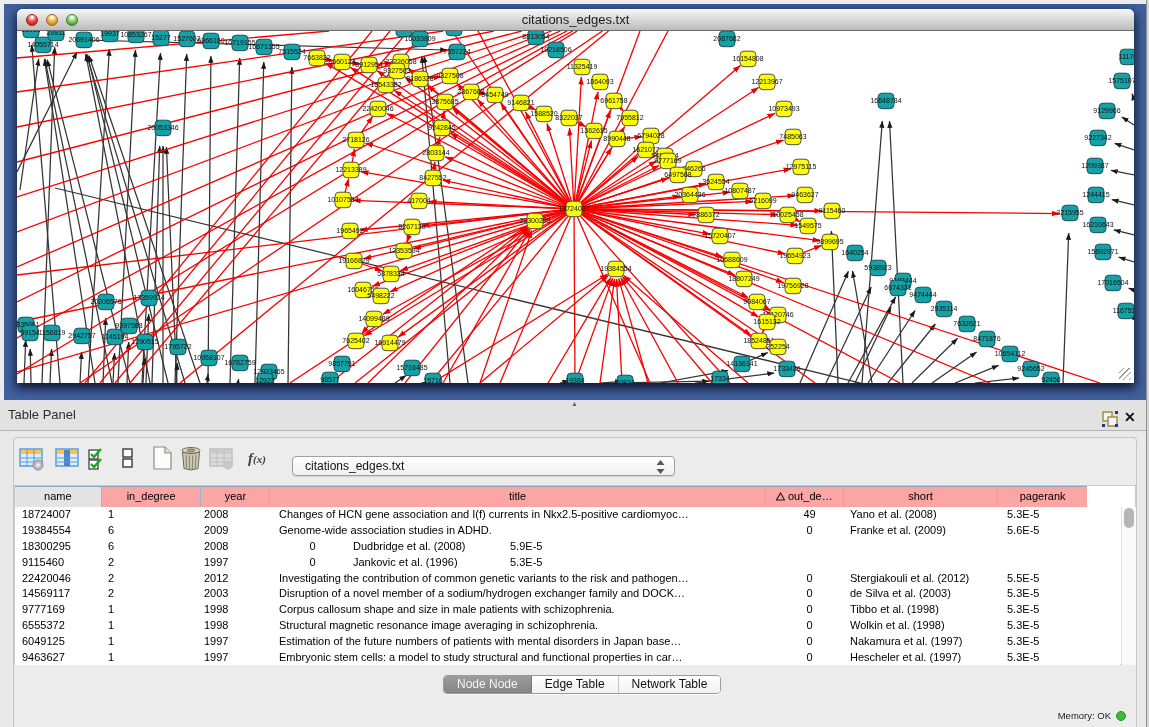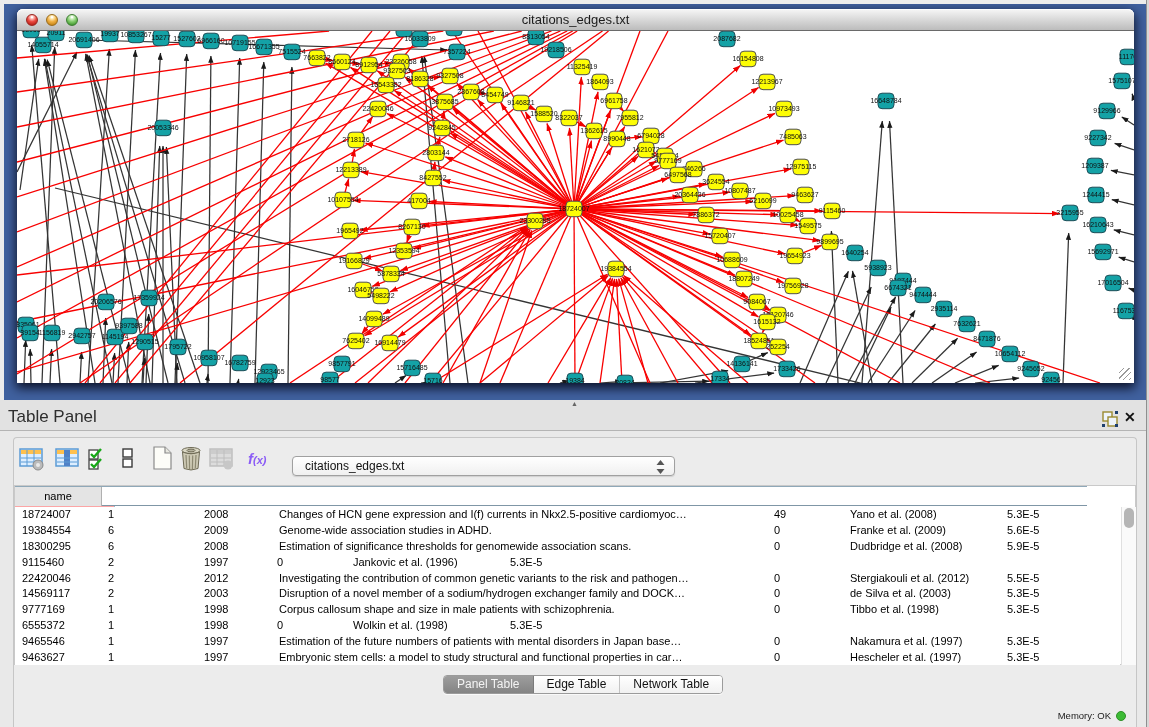--- a/index.html
+++ b/index.html
@@ -17,44 +17,44 @@
 #canvas { position:absolute; left:0; top:22px; width:1117px; height:352px; background:#fff; overflow:hidden; }
 #grip { position:absolute; right:3px; bottom:3px; width:12px; height:12px;
   background:repeating-linear-gradient(135deg, transparent 0 3px, #9a9a9a 3px 4px); }
 #topstrip { position:absolute; left:0; top:0; width:1149px; height:4px; background:#ececec; }
 #leftstrip { position:absolute; left:0; top:0; width:4px; height:400px; background:#ececec; }
 #rightstrip { position:absolute; right:0; top:0; width:3px; height:727px; background:#d7d7d7; border-left:1px solid #8f8f8f; }
 #divgrip { position:absolute; left:571px; top:401px; width:9px; height:5px; color:#666; font-size:7px; line-height:5px; z-index:5; }
 
 #tablepanel { position:absolute; left:0; top:400px; width:1146px; height:327px; background:#e9e9e9; }
 #tp-header { position:absolute; left:0; top:0; width:100%; height:31px; background:#e2e2e2; border-bottom:1px solid #b4b4b4; }
-#tp-header .t { position:absolute; left:8px; top:7px; font-size:17px; color:#2e2e2e; }
+#tp-header .t { position:absolute; left:8px; top:7px; font-size:13px; color:#2e2e2e; }
 #tp-float { position:absolute; left:1102px; top:11px; }
 #tp-close { position:absolute; left:1124px; top:9px; font-size:14px; font-weight:bold; color:#111; }
 #tp-inner { position:absolute; left:13px; top:37px; width:1124px; height:630px; background:#ececec;
   border:1px solid #c6c6c6; border-bottom:none; border-radius:4px 4px 0 0; }
 #toolbar { position:absolute; left:0; top:4px; height:36px; width:100%; }
 .tbi { position:absolute; top:4px; }
 #dropdown { position:absolute; left:278px; top:14px; width:383px; height:20px; background:linear-gradient(#ffffff,#f0f0f0);
   border:1px solid #a0a0a0; border-radius:4px; font-size:12px; color:#111; line-height:18px; padding-left:12px;
   box-shadow:0 1px 1px rgba(0,0,0,0.12); }
 #dropdown svg { position:absolute; right:9px; top:3px; }
 
 #tbl { position:absolute; left:0px; top:0px; width:1121px; height:180px; font-size:11px; color:#000; }
-#thead { position:absolute; top:0; left:0; height:20px; width:1072px; display:flex; border-top:1px solid #8fa8b8; border-bottom:1px solid #7f96a6;flex-direction:column; }
+#thead { position:absolute; top:0; left:0; height:20px; width:1072px; display:flex; border-top:1px solid #8fa8b8; border-bottom:1px solid #7f96a6; }
 #thead .th { background:#fca5a5; border-right:1px solid #94bacd; text-align:center; line-height:19px; height:20px; }
 #thead .th.g { background:#e4e4e4; border-right:1px solid #b0b0b0; }
 #tbody { position:absolute; top:21px; left:0; width:1105px; height:158px; background:#fff; overflow:hidden; }
 .tr { display:flex; height:15.9px; line-height:15.9px; white-space:nowrap; }
 .tr > div { overflow:hidden; }
 .c0 { width:86px; padding-left:7px; }
 .c1 { width:100px; padding-left:7px; }
 .c2 { width:69px; padding-left:3px; }
 .c3 { width:497px; padding-left:9px; }
-.c4 { width:78px; padding-left:7px; }
+.c4 { width:78px; padding-left:7px;text-align:center; }
 .c5 { width:155px; padding-left:5px; }
 .c6 { width:90px; padding-left:7px; }
 #vsb { position:absolute; left:1106px; top:21px; width:15px; height:158px; background:#fafafa; border-left:1px solid #e0e0e0; }
 #vsb .thumb { position:absolute; left:2px; top:1px; width:10px; height:20px; background:#b5b5b5; border-radius:5px; }
 #tblwrap { position:absolute; left:0px; top:47px; width:1122px; height:180px; background:#fff; border:1px solid #c9c9c9; }
 
 #tabs { position:absolute; left:429px; top:237px; height:19px; display:flex; border:1px solid #9b9b9b; border-radius:4px; overflow:hidden; background:#fff; box-shadow:0 1px 0 rgba(255,255,255,0.7); }
 #tabs .tab { font-size:12px; line-height:17px; padding:0 13px; color:#111; background:linear-gradient(#ffffff,#f1f1f1); border-right:1px solid #c4c4c4; }
 #tabs .tab.sel { background:linear-gradient(#9d9d9d,#848484); color:#f4f4f4; border-right:1px solid #7a7a7a; }
 #tabs .tab:last-child { border-right:none; }
@@ -638,21 +638,21 @@
         </svg>
         <svg class="tbi" style="left:195px" width="26" height="26" opacity="0.55">
           <rect x="1" y="3" width="22" height="17" fill="#cfcfcf" stroke="#9a9a9a" stroke-width="1.5"></rect>
           <rect x="2" y="4" width="20" height="4" fill="#b3b3b3"></rect>
           <line x1="8" y1="4" x2="8" y2="20" stroke="#9a9a9a"></line>
             <line x1="15" y1="4" x2="15" y2="20" stroke="#9a9a9a"></line>
           <line x1="2" y1="12" x2="22" y2="12" stroke="#9a9a9a"></line>
             <line x1="2" y1="16" x2="22" y2="16" stroke="#9a9a9a"></line>
           <circle cx="19" cy="19" r="4.5" fill="#a9a9a9"></circle>
         </svg>
-        <div class="tbi" style="left:234px; top:8px; font-size:15px; font-style:italic; font-weight:bold; color:#8b5cf6; font-family:Liberation Sans, sans-serif;">f<span style="font-size:11px">(x)</span></div>
+        <div class="tbi" style="left:234px; top:8px; font-size:15px; font-style:italic; font-weight:bold; color:#404040; font-family:Liberation Serif, serif;">f<span style="font-size:11px">(x)</span></div>
         <div id="dropdown">citations_edges.txt
           <svg width="9" height="14">
               <path d="M4.5 0 L8.5 5 L0.5 5 z" fill="#555"></path>
               <path d="M4.5 14 L8.5 9 L0.5 9 z" fill="#555"></path>
             </svg>
         </div>
       </div>
       <div id="tblwrap">
         <div id="tbl">
           <div id="thead">
@@ -664,39 +664,38 @@
                   <path d="M4.5 1 L8.5 8 L0.5 8 z" fill="none" stroke="#1a1a1a" stroke-width="1.1"></path>
                 </svg> out_de…</div>
             <div class="th" style="width:155px">short</div>
             <div class="th" style="width:89px; border-right:none">pagerank</div>
           </div>
           <div id="tbody">
 <div class="tr">
                 <div class="c0">18724007</div>
                 <div class="c1">1</div>
                 <div class="c2">2008</div>
-                <div class="c3">Changes of HCN gene expression and I(f) currents in Nkx2.5-positive cardiomyoc…</div>
+                <div class="c3">Changes of HCN gene association and I(f) currents in Nkx2.5-positive cardiomyoc…</div>
                 <div class="c4">49</div>
                 <div class="c5">Yano et al. (2008)</div>
                 <div class="c6">5.3E-5</div>
               </div>
 <div class="tr">
                 <div class="c0">19384554</div>
                 <div class="c1">6</div>
                 <div class="c2">2009</div>
                 <div class="c3">Genome-wide association studies in ADHD.</div>
                 <div class="c4">0</div>
                 <div class="c5">Franke et al. (2009)</div>
                 <div class="c6">5.6E-5</div>
               </div>
 <div class="tr">
                 <div class="c0">18300295</div>
                 <div class="c1">6</div>
                 <div class="c2">2008</div>
-                <div class="c3">Estimation of significance thresholds for genomewide association scans.</div>
                 <div class="c4">0</div>
                 <div class="c5">Dudbridge et al. (2008)</div>
                 <div class="c6">5.9E-5</div>
               </div>
 <div class="tr">
                 <div class="c0">9115460</div>
                 <div class="c1">2</div>
                 <div class="c2">1997</div>
                 <div class="c4">0</div>
                 <div class="c5">Jankovic et al. (1996)</div>
@@ -726,26 +725,27 @@
                 <div class="c2">1998</div>
                 <div class="c3">Corpus callosum shape and size in male patients with schizophrenia.</div>
                 <div class="c4">0</div>
                 <div class="c5">Tibbo et al. (1998)</div>
                 <div class="c6">5.3E-5</div>
               </div>
 <div class="tr">
                 <div class="c0">6555372</div>
                 <div class="c1">1</div>
                 <div class="c2">1998</div>
+                <div class="c3">Structural magnetic resonance image averaging in schizophrenia.</div>
                 <div class="c4">0</div>
                 <div class="c5">Wolkin et al. (1998)</div>
                 <div class="c6">5.3E-5</div>
               </div>
 <div class="tr">
-                <div class="c0">9465546</div>
+                <div class="c0">6049125</div>
                 <div class="c1">1</div>
                 <div class="c2">1997</div>
                 <div class="c3">Estimation of the future numbers of patients with mental disorders in Japan base…</div>
                 <div class="c4">0</div>
                 <div class="c5">Nakamura et al. (1997)</div>
                 <div class="c6">5.3E-5</div>
               </div>
 <div class="tr">
                 <div class="c0">9463627</div>
                 <div class="c1">1</div>
@@ -755,21 +755,21 @@
                 <div class="c5">Hescheler et al. (1997)</div>
                 <div class="c6">5.3E-5</div>
               </div>
           </div>
           <div id="vsb">
               <div class="thumb"></div>
             </div>
         </div>
       </div>
       <div id="tabs">
-        <div class="tab sel">Panel Table</div>
+        <div class="tab sel">Node Node</div>
           <div class="tab">Edge Table</div>
           <div class="tab">Network Table</div>
       </div>
       <div id="status">Memory: OK<span class="dot"></span></div>
     </div>
   </div>
   <div id="rightstrip"></div>
 </div>
 
 </body></html>

